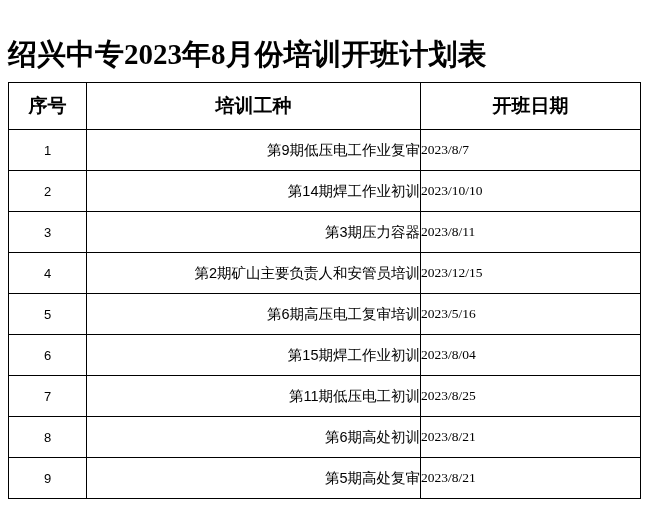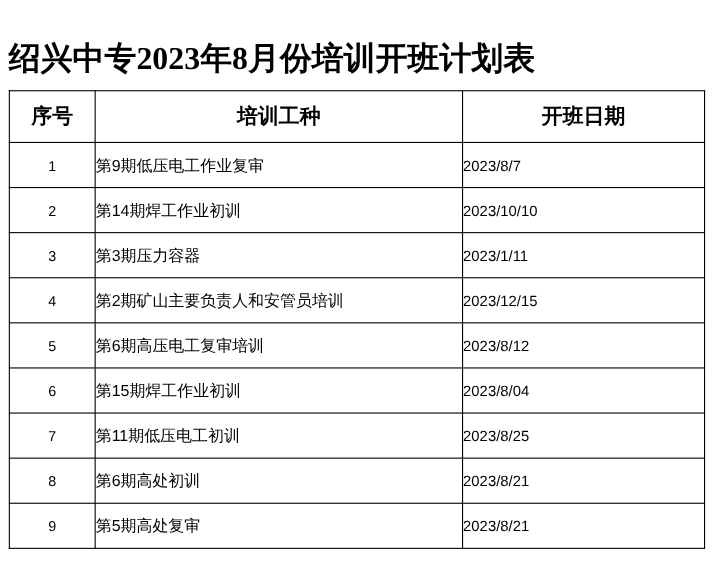--- a/index.html
+++ b/index.html
@@ -56,28 +56,29 @@
   tbody td {
     height: 40px;
     font-size: 14px;
     font-family: "Liberation Sans", "DejaVu Sans", sans-serif;
   }
   td.idx {
     text-align: center;
     font-size: 13px;
   }
   td.name {
-    text-align: left;
+    text-align: right;
     padding-left: 9px;
     font-size: 14.5px;
   }
   td.date {
     text-align: left;
     padding-left: 9px;
     font-size: 13.5px;
+    font-family: Liberation Serif, serif;
   }
 </style>
 </head>
 <body>
 
 <div class="page">
 
   <div class="doc-title">绍兴中专2023年8月份培训开班计划表</div>
 
   <table class="plan-table">
@@ -100,31 +101,31 @@
         <td class="date">2023/8/7</td>
       </tr>
       <tr>
         <td class="idx">2</td>
         <td class="name">第14期焊工作业初训</td>
         <td class="date">2023/10/10</td>
       </tr>
       <tr>
         <td class="idx">3</td>
         <td class="name">第3期压力容器</td>
-        <td class="date">2023/1/11</td>
+        <td class="date">2023/8/11</td>
       </tr>
       <tr>
         <td class="idx">4</td>
         <td class="name">第2期矿山主要负责人和安管员培训</td>
         <td class="date">2023/12/15</td>
       </tr>
       <tr>
         <td class="idx">5</td>
         <td class="name">第6期高压电工复审培训</td>
-        <td class="date">2023/8/12</td>
+        <td class="date">2023/5/16</td>
       </tr>
       <tr>
         <td class="idx">6</td>
         <td class="name">第15期焊工作业初训</td>
         <td class="date">2023/8/04</td>
       </tr>
       <tr>
         <td class="idx">7</td>
         <td class="name">第11期低压电工初训</td>
         <td class="date">2023/8/25</td>

